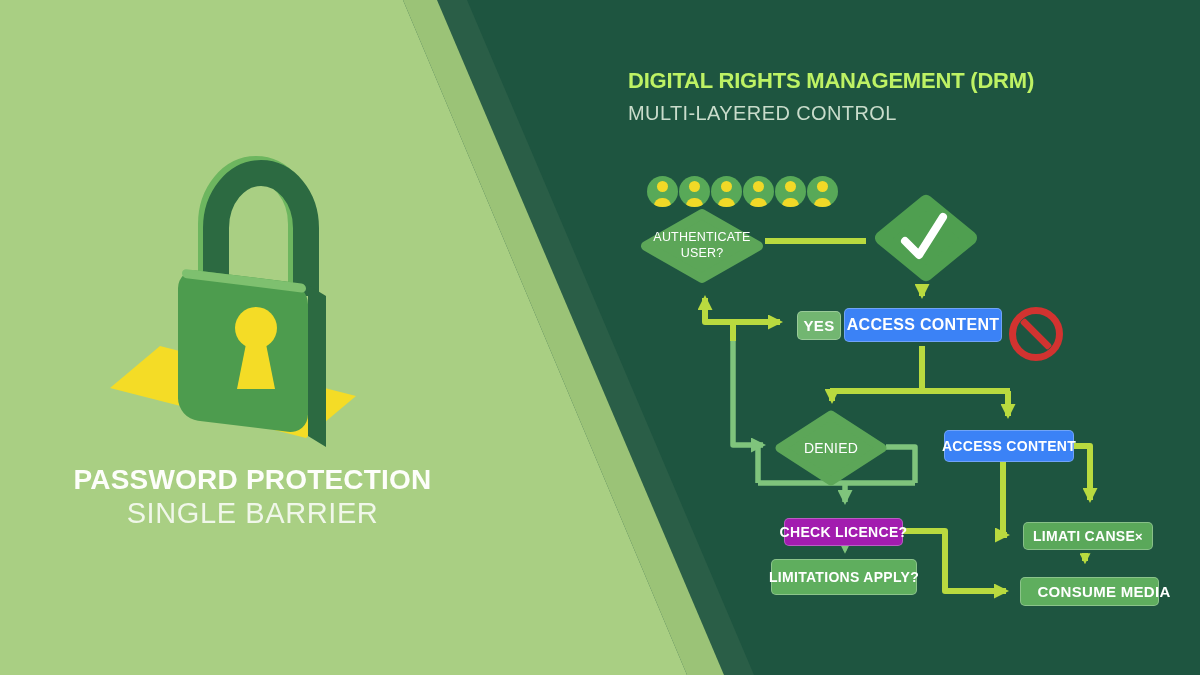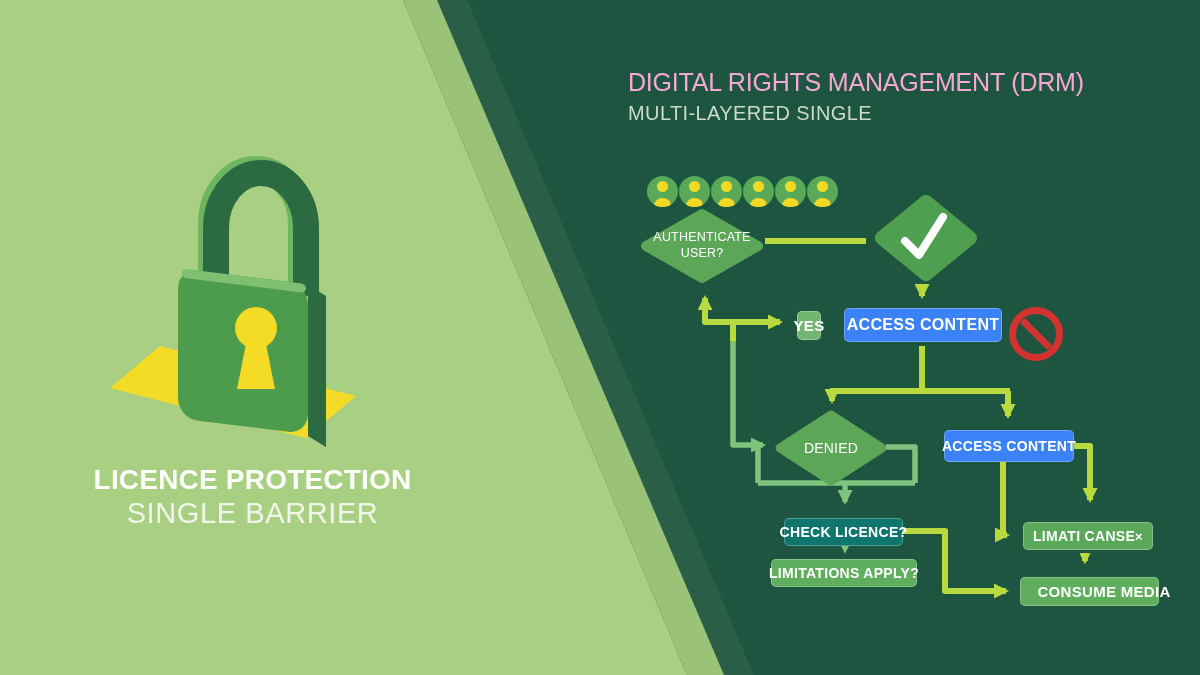--- a/index.html
+++ b/index.html
@@ -12,22 +12,22 @@
   .panel-light-band{background:#9bc377;clip-path:polygon(403px 0,437px 0,724px 675px,687px 675px);}
   .panel-light{background:#a9cf83;clip-path:polygon(0 0,403px 0,687px 675px,0 675px);}
 
   
   .lp-title{position:absolute;left:55px;top:464px;width:395px;text-align:center;
             color:#fdfefa;font-size:28px;font-weight:bold;letter-spacing:.2px;}
   .lp-sub{position:absolute;left:55px;top:497px;width:395px;text-align:center;
           color:rgba(255,255,255,.82);font-size:29px;font-weight:400;letter-spacing:.6px;}
 
   
-  .rp-title{position:absolute;left:628px;top:68px;color:#f9a8d4;font-size:25px;
-            font-weight:normal;letter-spacing:-.2px;white-space:nowrap;}
+  .rp-title{position:absolute;left:628px;top:68px;color:#bef264;font-size:22px;
+            font-weight:bold;letter-spacing:-.2px;white-space:nowrap;}
   .rp-sub{position:absolute;left:628px;top:102px;color:#c9dccb;font-size:20px;
           font-weight:400;letter-spacing:.4px;white-space:nowrap;}
 
   
   .users{position:absolute;left:647px;top:176px;display:flex;gap:1px;}
   .user{position:relative;width:31px;height:31px;border-radius:50%;background:#58a958;overflow:hidden;}
   .user .head{position:absolute;left:10px;top:5px;width:11px;height:11px;border-radius:50%;background:#f2d927;}
   .user .body{position:absolute;left:7px;bottom:-4px;width:17px;height:13px;
               border-radius:8px 8px 0 0;background:#f2d927;}
 
@@ -66,25 +66,25 @@
 
     <g transform="skewY(7)">
       <rect x="100" y="110" width="130" height="150" rx="20" fill="#4d9c4e"></rect>
       <rect x="104" y="110" width="124" height="9" rx="4.5" fill="#7ec06f"></rect>
     </g>
 
     <circle cx="178" cy="182" r="21" fill="#f4dc26"></circle>
     <polygon points="169,193 187,193 197,243 159,243" fill="#f4dc26"></polygon>
   </svg>
 
-  <div class="lp-title">LICENCE PROTECTION</div>
+  <div class="lp-title">PASSWORD PROTECTION</div>
   <div class="lp-sub">SINGLE BARRIER</div>
 
   <div class="rp-title">DIGITAL RIGHTS MANAGEMENT (DRM)</div>
-  <div class="rp-sub">MULTI-LAYERED SINGLE</div>
+  <div class="rp-sub">MULTI-LAYERED CONTROL</div>
 
   <div class="users">
     <div class="user">
         <div class="head"></div>
         <div class="body"></div>
       </div>
     <div class="user">
         <div class="head"></div>
         <div class="body"></div>
       </div>
@@ -152,25 +152,25 @@
 
     <polygon points="702,214 758,246 702,278 646,246" fill="#5ca658" stroke="#5ca658" stroke-width="10" stroke-linejoin="round"></polygon>
     <polygon points="831,415 882,448 831,481 780,448" fill="#5ca658" stroke="#5ca658" stroke-width="9" stroke-linejoin="round"></polygon>
     <polygon points="926,202 970,238 926,274 882,238" fill="#4f9f50" stroke="#4f9f50" stroke-width="14" stroke-linejoin="round"></polygon>
     <path d="M905,241 L919,255 L943,217" fill="none" stroke="#ffffff" stroke-width="8" stroke-linecap="round" stroke-linejoin="round"></path>
   </svg>
 
   <div class="diamond-label" style="left:650px;top:225px;width:104px;height:42px;font-size:12.5px;line-height:1.25;">AUTHENTICATE USER?</div>
   <div class="diamond-label" style="left:783px;top:438px;width:96px;height:20px;font-size:14px;">DENIED</div>
 
-  <div class="fbox" style="left:797px;top:311px;width:24px;height:29px;font-size:15px;background:#72b671;">YES</div>
+  <div class="fbox" style="left:797px;top:311px;width:44px;height:29px;font-size:15px;background:#72b671;">YES</div>
   <div class="fbox" style="left:844px;top:308px;width:158px;height:34px;font-size:16px;">ACCESS CONTENT</div>
   <div class="fbox" style="left:944px;top:430px;width:130px;height:32px;font-size:14px;">ACCESS CONTENT</div>
-  <div class="fbox" style="left:784px;top:518px;width:119px;height:28px;font-size:14px;background:#0f766e;">CHECK LICENCE?</div>
-  <div class="fbox" style="left:771px;top:559px;width:146px;height:28px;font-size:14px;background:#5fae5e;text-align:right;">LIMITATIONS APPLY?</div>
+  <div class="fbox" style="left:784px;top:518px;width:119px;height:28px;font-size:14px;background:#a21caf;">CHECK LICENCE?</div>
+  <div class="fbox" style="left:771px;top:559px;width:146px;height:36px;font-size:14px;background:#5fae5e;text-align:right;">LIMITATIONS APPLY?</div>
   <div class="fbox" style="left:1023px;top:522px;width:130px;height:28px;font-size:14px;background:#5aa85a;">
     <span>LIMATI CANSE</span>
     <span style="font-weight:bold;font-size:13px;">×</span>
   </div>
   <div class="fbox" style="left:1020px;top:577px;width:139px;height:29px;font-size:15px;background:#5fae5e;padding-left:29px;">CONSUME MEDIA</div>
 
   <div class="prohibit">
       <div class="bar"></div>
     </div>
 

